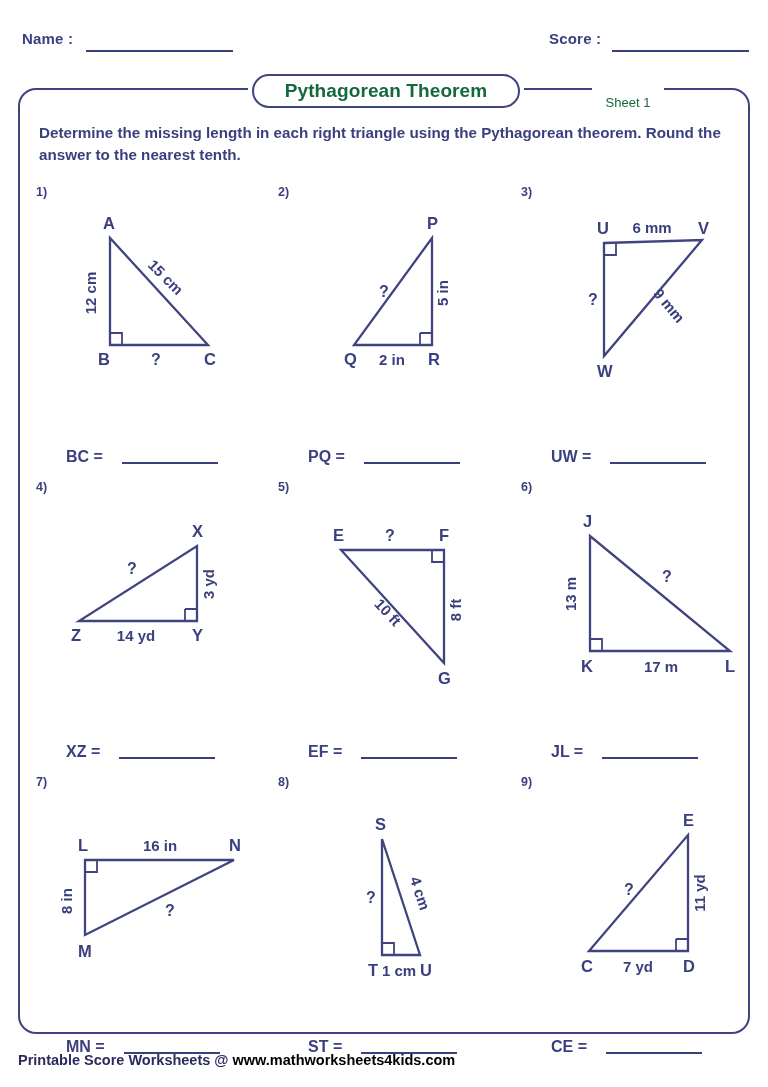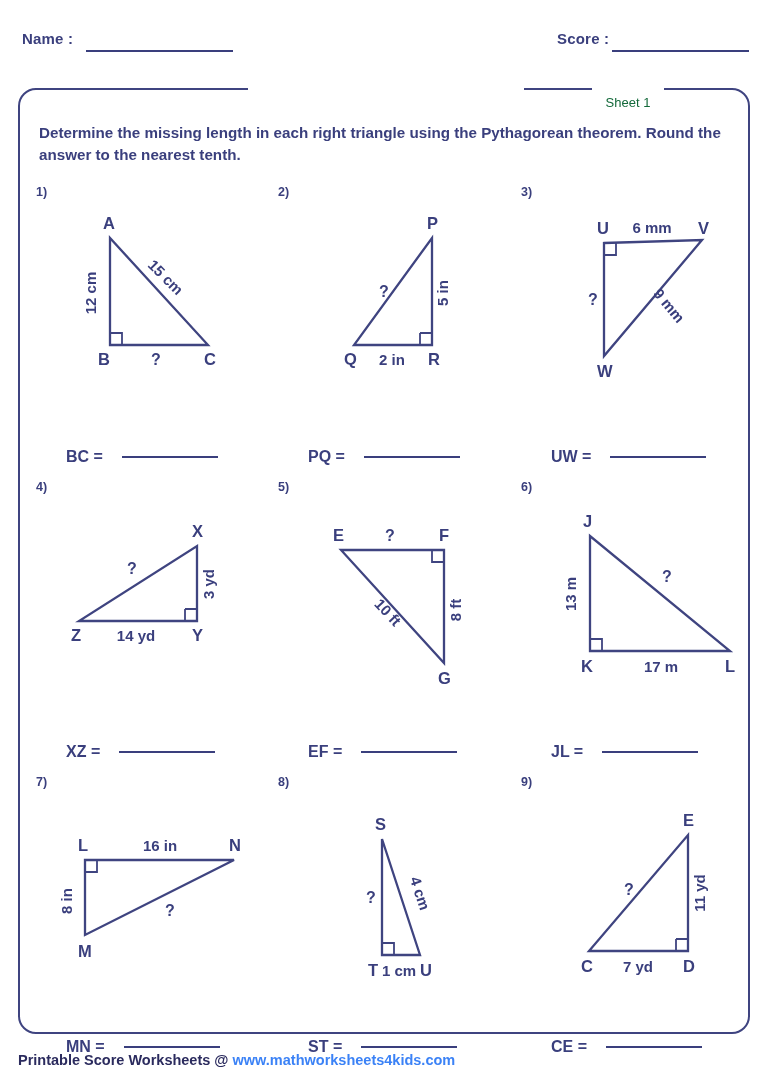--- a/index.html
+++ b/index.html
@@ -10,21 +10,21 @@
     color:#3a3f7d;
     overflow:hidden;
     position:relative;
   }
   .page{position:relative;width:768px;height:1087px;}
 
   
   .toprow{position:absolute;top:30px;left:0;width:768px;height:30px;}
   .nm-label{position:absolute;left:22px;top:0;font-size:15px;font-weight:600;letter-spacing:.2px;}
   .nm-line{position:absolute;left:86px;top:20px;width:147px;height:0;border-bottom:2.2px solid #3a3f7d;}
-  .sc-label{position:absolute;left:549px;top:0;font-size:15px;font-weight:600;letter-spacing:.2px;margin-left:8px;}
+  .sc-label{position:absolute;left:549px;top:0;font-size:15px;font-weight:600;letter-spacing:.2px;}
   .sc-line{position:absolute;left:612px;top:20px;width:137px;height:0;border-bottom:2.2px solid #3a3f7d;}
 
   
   .panel{
     position:absolute;left:18px;top:88px;width:732px;height:946px;
     border:2.2px solid #3f4480;border-radius:18px;box-sizing:border-box;
     background:#fff;
   }
   
   .title-gap{
@@ -52,54 +52,57 @@
     font-size:15.2px;line-height:1.45;font-weight:700;color:#3a3f7d;
   }
 
   
   .prob{position:absolute;width:245px;height:290px;}
   .pnum{position:absolute;left:0;top:0;font-size:12.5px;font-weight:bold;color:#3a3f7d;}
   .fig{position:absolute;left:0;top:8px;width:245px;height:210px;}
   .fig svg{display:block;}
   .ansrow{
     position:absolute;left:30px;bottom:10px;
-    display:flex;align-items:center;gap:19px;
+    display:flex;align-items:flex-end;gap:19px;
   }
   .anslabel{font-size:16px;font-weight:600;color:#3a3f7d;line-height:1;}
   .ansline{width:96px;height:0;border-bottom:2.2px solid #3a3f7d;margin-bottom:1px;}
 
   
   text{font-family:"Liberation Sans", sans-serif;fill:#3a3f7d;}
   .vlabel{font-size:16.5px;font-weight:bold;}
   .slabel{font-size:15px;font-weight:bold;}
   .qmark{font-size:16px;font-weight:bold;}
   .tline{stroke:#3f4480;stroke-width:2.3;fill:none;stroke-linejoin:miter;}
   .ra{stroke:#3f4480;stroke-width:1.8;fill:none;}
 
   
   .footer{
     position:absolute;left:18px;top:1052px;font-size:14.5px;font-weight:600;
     color:#2b2b5e;white-space:nowrap;
   }
-  .footer .url{color:#3b82f6;}
+  .footer .url{color:#000000;}
 </style>
 </head>
 <body>
 
 <div class="page">
 
   <div class="toprow">
     <div class="nm-label">Name :</div>
     <div class="nm-line"></div>
     <div class="sc-label">Score :</div>
     <div class="sc-line"></div>
   </div>
 
   <div class="panel"></div>
   <div class="title-gap"></div>
+  <div class="title-pill">
+    <span>Pythagorean Theorem</span>
+  </div>
   <div class="sheet-gap"></div>
   <div class="sheet-label">Sheet 1</div>
 
   <div class="instr">Determine the missing length in each right triangle using the Pythagorean theorem. Round the answer to the nearest tenth.</div>
 
   <div class="prob" style="left:36px;top:185px;">
     <div class="pnum">1)</div>
     <div class="fig">
       <svg width="245" height="200" viewBox="0 0 245 200">
         <polygon class="tline" points="74,45 74,152 172,152"></polygon>

